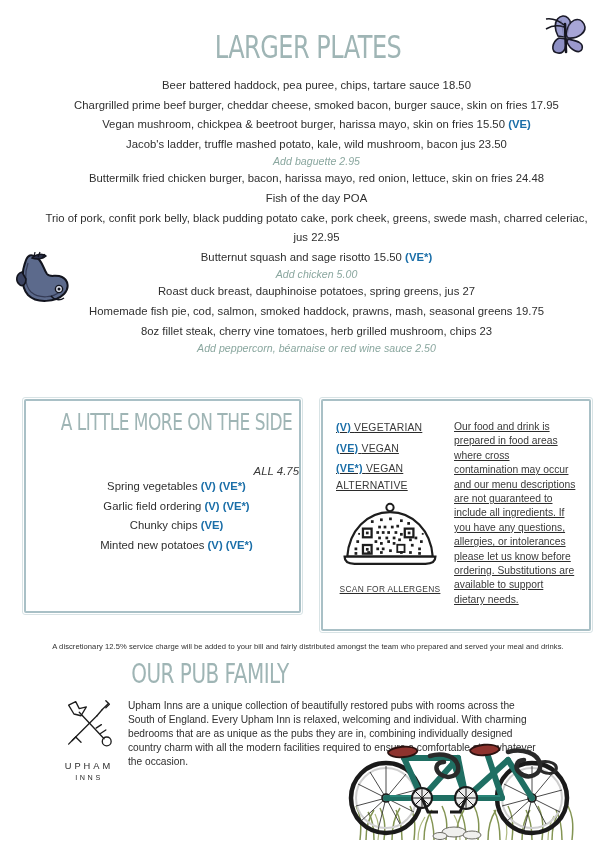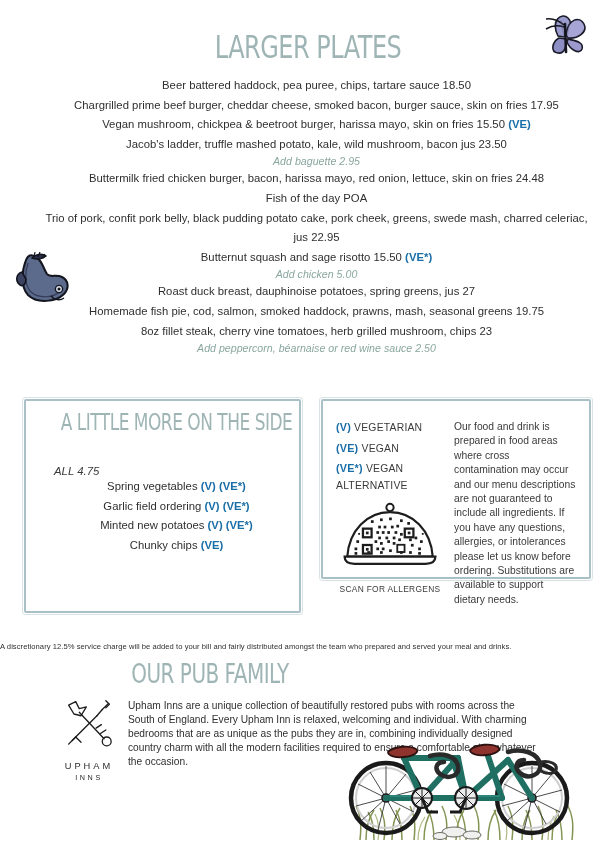--- a/index.html
+++ b/index.html
@@ -99,30 +99,31 @@
     left: 24px;
     top: 399px;
     width: 277px;
     height: 214px;
     padding-left: 28px;
   }
   #allergen-panel {
     left: 321px;
     top: 399px;
     width: 270px;
-    height: 180px;
+    height: 232px;
+    text-decoration: underline;
   }
 
   #sides-title {
     font-size: 17px;
     line-height: 17px;
     margin-top: 13px;
   }
   #sides-price {
-    text-align: left;
+    text-align: right;
     font-style: italic;
     font-size: 11.4px;
     color: #3a3a3a;
     margin-top: 34px;
   }
   .side-line {
     text-align: center;
     font-size: 11.3px;
     line-height: 19.5px;
     color: #2f2f2f;
@@ -165,21 +166,21 @@
     color: #3a3a3a;
     padding-left: 10px;
     padding-top: 1px;
   }
 
   
   #service-charge {
     position: absolute;
     left: 0; right: 0;
     top: 641px;
-    text-align: left;
+    text-align: center;
     font-size: 7.6px;
     line-height: 11px;
     color: #2f2f2f;
     letter-spacing: 0.05px;
   }
 
   
   #pubfamily-title {
     position: absolute;
     left: 0;
@@ -274,22 +275,22 @@
     <div class="menu-line"><span>8oz fillet steak, cherry vine tomatoes, herb grilled mushroom, chips 23</span></div>
     <div class="menu-line add-note"><span>Add peppercorn, béarnaise or red wine sauce 2.50</span></div>
   </div>
 
 <div id="sides-panel" class="panel">
   <div id="sides-title" class="script-head">A LITTLE MORE ON THE SIDE</div>
   <div id="sides-price">ALL 4.75</div>
   <div id="sides-list">
       <div class="side-line"><span>Spring vegetables</span> <span class="tag">(V) (VE*)</span></div>
       <div class="side-line"><span>Garlic field ordering</span> <span class="tag">(V) (VE*)</span></div>
+      <div class="side-line"><span>Chunky chips</span> <span class="tag">(VE)</span></div>
       <div class="side-line"><span>Minted new potatoes</span> <span class="tag">(V) (VE*)</span></div>
-      <div class="side-line"><span>Chunky chips</span> <span class="tag">(VE)</span></div>
     </div>
 </div>
 
 <div id="allergen-panel" class="panel">
   <div id="allergen-inner">
     <div id="allergen-key-col">
       <div id="allergen-keys">
           <div class="key-row"><span class="tag">(V)</span> <span>VEGETARIAN</span></div>
           <div class="key-row"><span class="tag">(VE)</span> <span>VEGAN</span></div>
           <div class="key-row"><span class="tag">(VE*)</span> <span>VEGAN ALTERNATIVE</span></div>

